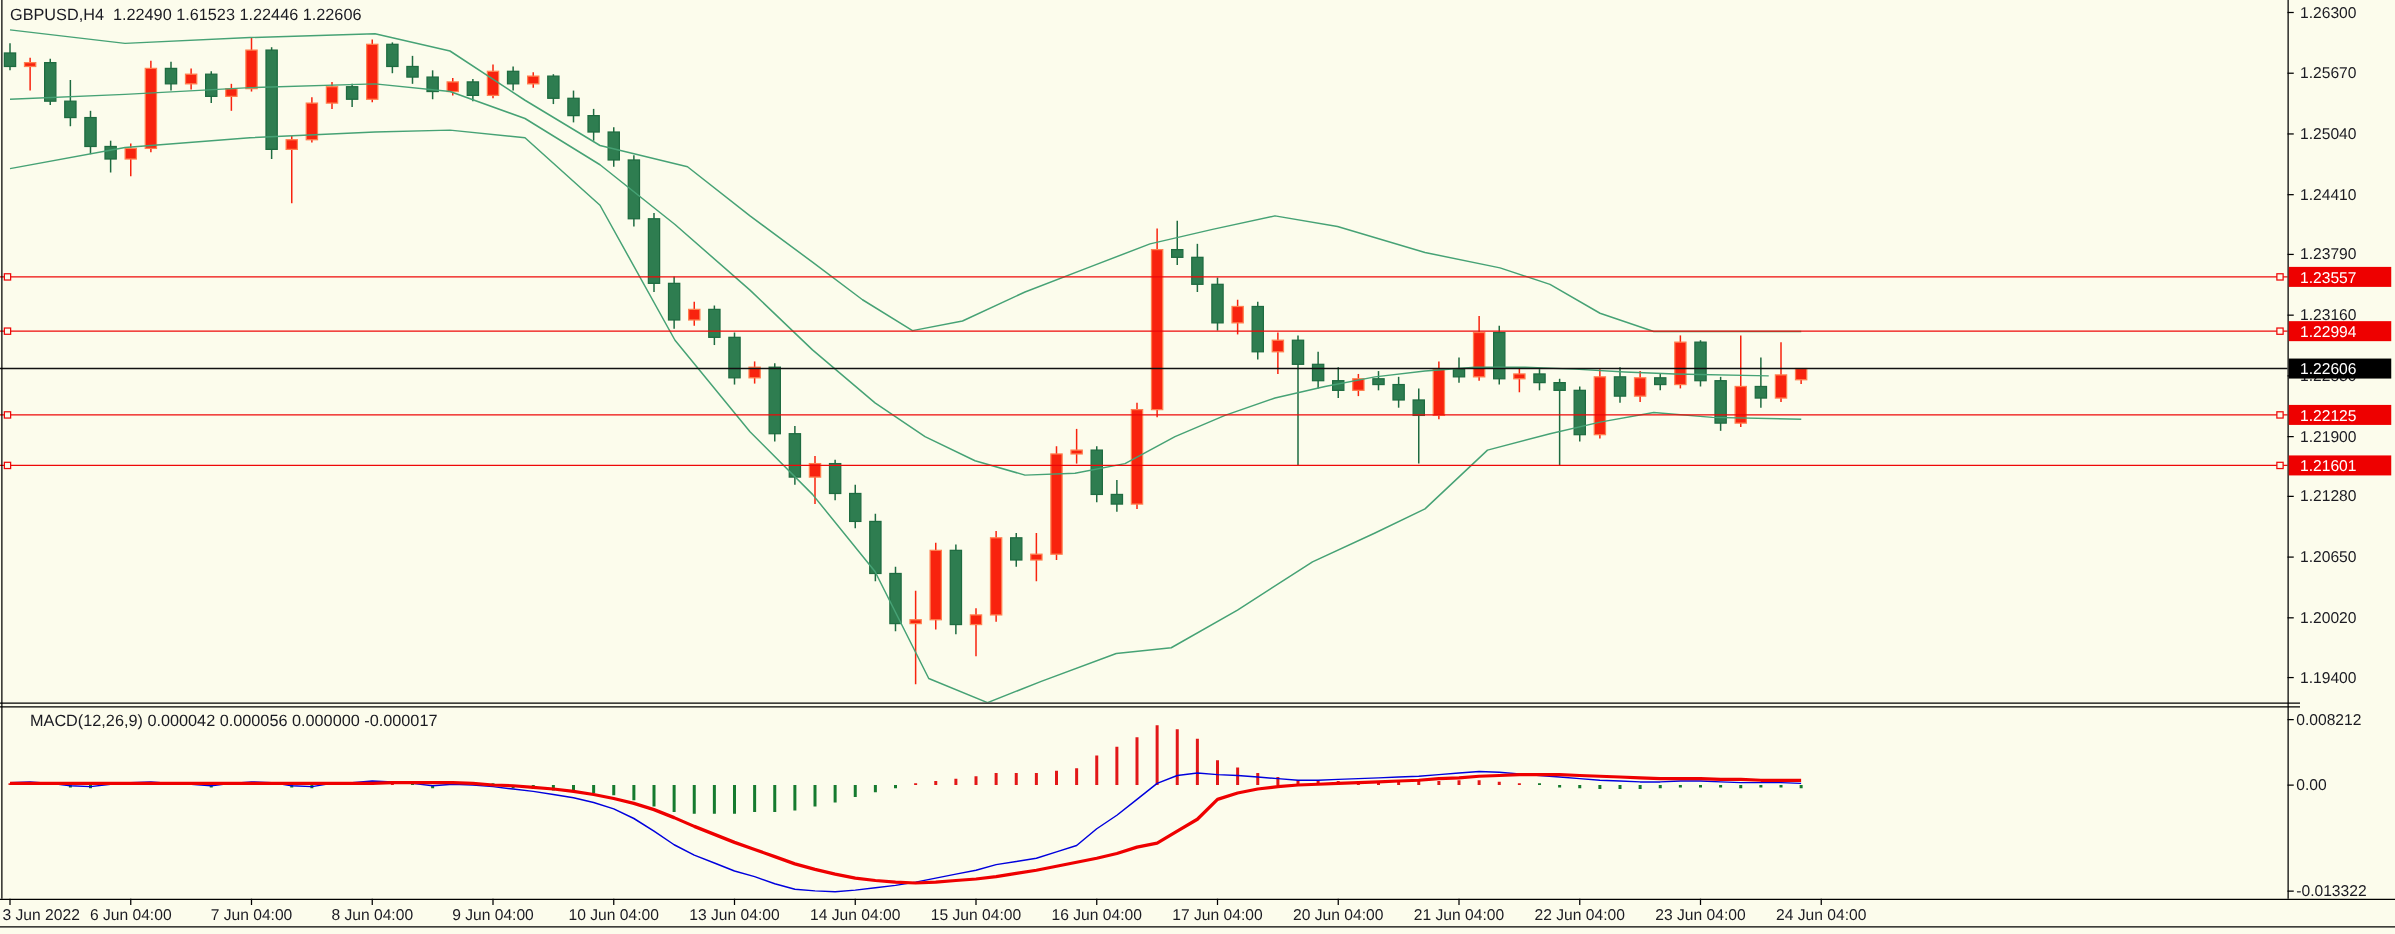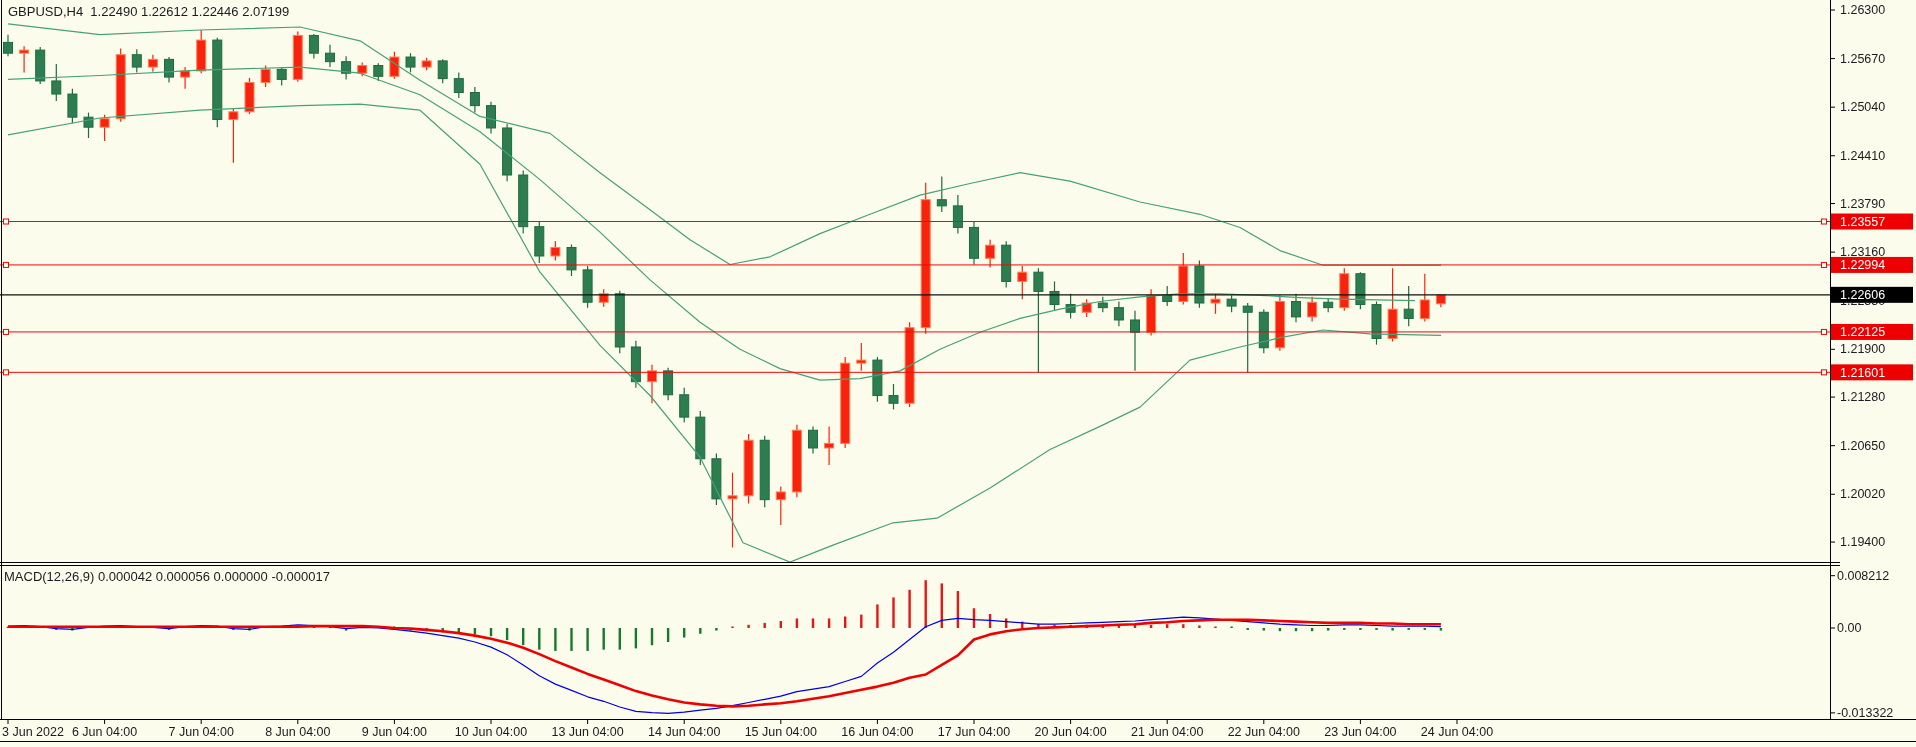--- a/index.html
+++ b/index.html
@@ -1,21 +1,21 @@
 <!DOCTYPE html>
 <html><head>
 <meta charset="utf-8">
 <style>
   html,body{margin:0;padding:0;background:#fcfcec;width:1916px;height:747px;overflow:hidden;}
   body{font-family:"Liberation Sans", sans-serif;-webkit-font-smoothing:antialiased;}
   #stage{position:relative;width:1916px;height:747px;background:#fcfcec;}
   svg{position:absolute;left:0;top:0;display:block;}
   .overlay-label{position:absolute;color:#1b1b22;font-size:13px;letter-spacing:0px;white-space:pre;z-index:5;}
   #chart-title{left:8px;top:4px;}
-  #macd-title{left:4px;top:569px;}
+  #macd-title{left:24px;top:569px;}
 </style>
 </head>
 <body>
 
 <div id="stage">
   <svg id="chart-svg" width="1916" height="747">
       <rect x="0" y="0" width="1916" height="747" fill="#fcfcec"></rect>
       <defs>
         <clipPath id="mainClip">
           <rect x="0" y="0" width="1830" height="562"></rect>
@@ -586,15 +586,15 @@
       <text x="1070.6" y="736" fill="#1b1b22" font-size="12.5" text-anchor="middle" font-family="&quot;Liberation Sans&quot;, sans-serif">20 Jun 04:00</text>
       <line x1="1167.1999999999998" y1="719" x2="1167.1999999999998" y2="724" stroke="#000000" stroke-width="1"></line>
       <text x="1167.1999999999998" y="736" fill="#1b1b22" font-size="12.5" text-anchor="middle" font-family="&quot;Liberation Sans&quot;, sans-serif">21 Jun 04:00</text>
       <line x1="1263.8" y1="719" x2="1263.8" y2="724" stroke="#000000" stroke-width="1"></line>
       <text x="1263.8" y="736" fill="#1b1b22" font-size="12.5" text-anchor="middle" font-family="&quot;Liberation Sans&quot;, sans-serif">22 Jun 04:00</text>
       <line x1="1360.3999999999999" y1="719" x2="1360.3999999999999" y2="724" stroke="#000000" stroke-width="1"></line>
       <text x="1360.3999999999999" y="736" fill="#1b1b22" font-size="12.5" text-anchor="middle" font-family="&quot;Liberation Sans&quot;, sans-serif">23 Jun 04:00</text>
       <line x1="1457" y1="719" x2="1457" y2="724" stroke="#000000" stroke-width="1"></line>
       <text x="1457" y="736" fill="#1b1b22" font-size="12.5" text-anchor="middle" font-family="&quot;Liberation Sans&quot;, sans-serif">24 Jun 04:00</text>
     </svg>
-  <div id="chart-title" class="overlay-label"><span>GBPUSD,H4</span><span id="ohlc-span">  1.22490 1.22612 1.22446 2.07199</span></div>
+  <div id="chart-title" class="overlay-label"><span>GBPUSD,H4</span><span id="ohlc-span">  1.22490 1.61523 1.22446 1.22606</span></div>
   <div id="macd-title" class="overlay-label">MACD(12,26,9) 0.000042 0.000056 0.000000 -0.000017</div>
 </div>
 
 </body></html>

